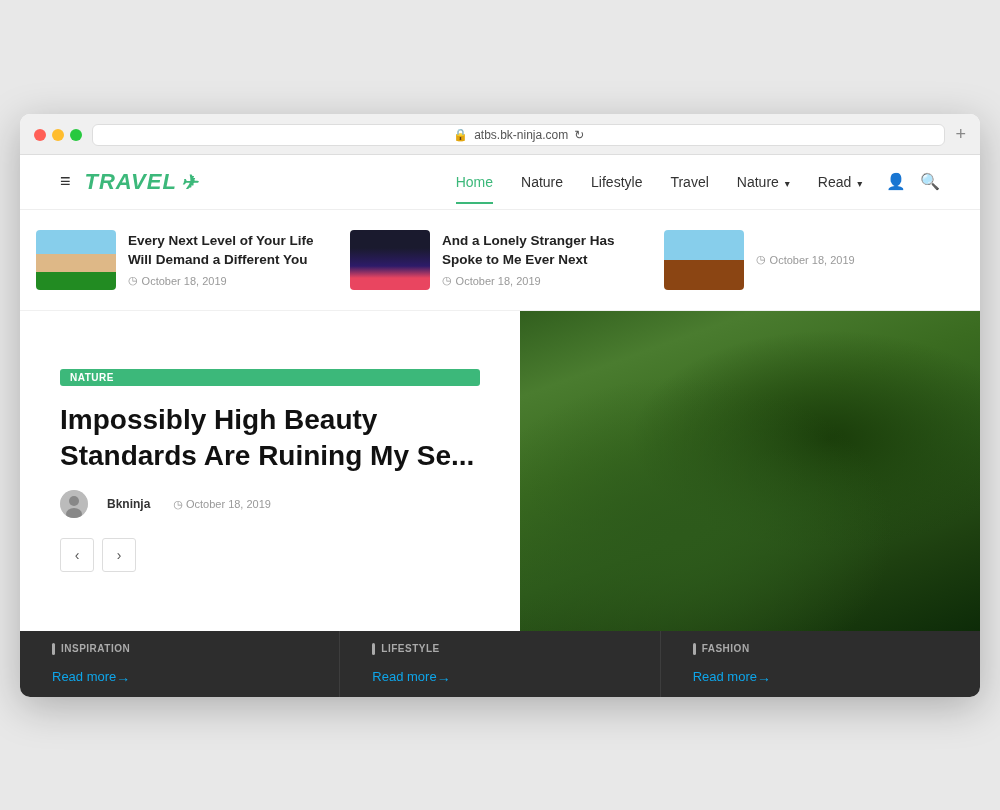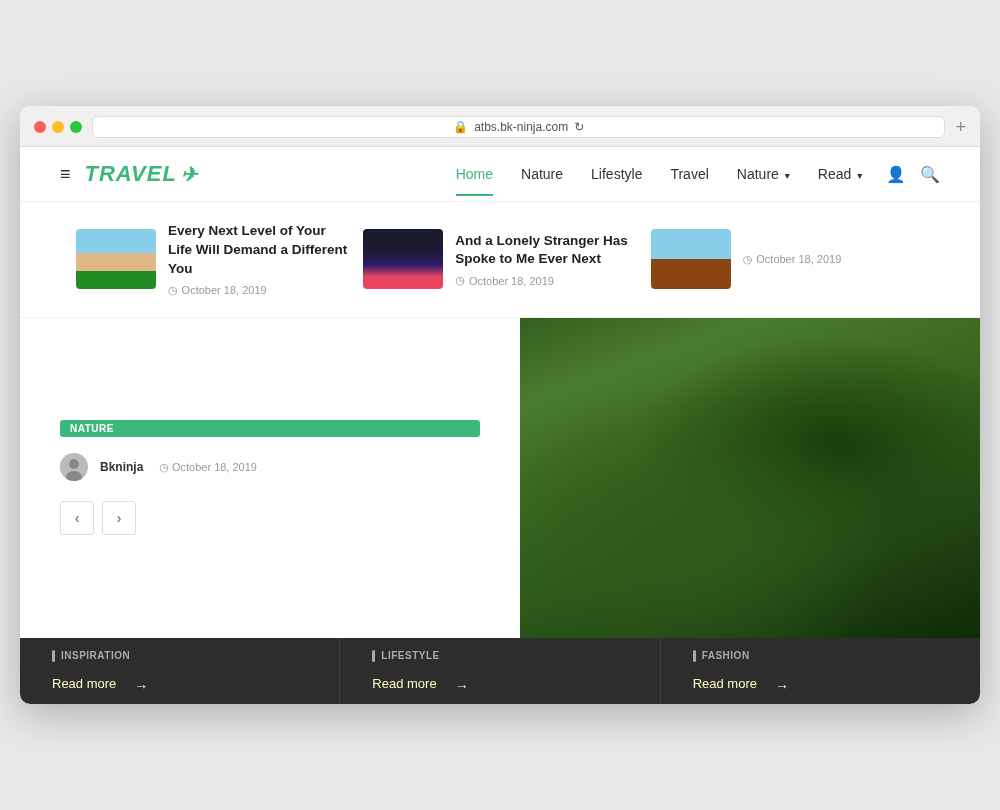--- a/index.html
+++ b/index.html
@@ -118,21 +118,21 @@
       margin-left: 24px;
     }
     .nav-icons span {
       font-size: 16px;
       color: #333;
       cursor: pointer;
     }
     
     .mini-posts {
       display: flex;
-      padding: 20px 56px;
+      padding: 20px 16px;
       gap: 14px;
       border-bottom: 1px solid #f0f0f0;
     }
     .mini-post {
       display: flex;
       align-items: center;
       gap: 12px;
       flex: 1;
     }
     .mini-post-img-placeholder {
@@ -190,21 +190,21 @@
     .hero-title {
       font-size: 28px;
       font-weight: 800;
       color: #111;
       line-height: 1.3;
       margin-bottom: 16px;
     }
     .hero-author {
       display: flex;
       align-items: center;
-      gap: 12px;
+      gap: 19px;
       margin-bottom: 20px;
     }
     .hero-avatar {
       width: 28px;
       height: 28px;
       border-radius: 50%;
       background: #ccc;
       overflow: hidden;
       display: flex;
       align-items: center;
@@ -296,24 +296,24 @@
     }
     .dark-card-title {
       font-size: 16px;
       font-weight: 700;
       color: #f0f0f0;
       line-height: 1.4;
       margin-bottom: 20px;
     }
     .dark-card-readmore {
       font-size: 13px;
-      color: #fef9c3;
-      display: flex;
-      align-items: center;
-      gap: 18px;
+      color: #0ea5e9;
+      display: flex;
+      align-items: center;
+      gap: 0;
       cursor: pointer;
       text-align: right;
     }
     .dark-card-readmore .arrow {
       font-size: 14px;
     }
     
     .img-beach {
       background: linear-gradient(180deg, #87CEEB 40%, #DEB887 40%, #DEB887 70%, #228B22 70%);
     }
@@ -387,20 +387,21 @@
         <div class="mini-post-img-placeholder img-person"></div>
         <div class="mini-post-content">
           <div class="mini-post-date">October 18, 2019</div>
         </div>
       </div>
     </div>
 
     <div class="hero-section">
       <div class="hero-left">
         <span class="hero-badge">Nature</span>
+        <h1 class="hero-title">Impossibly High Beauty Standards Are Ruining My Se...</h1>
         <div class="hero-author">
           <div class="hero-avatar">
             <svg width="28" height="28" viewBox="0 0 28 28">
               <circle cx="14" cy="14" r="14" fill="#bbb"></circle>
               <circle cx="14" cy="11" r="5" fill="#888"></circle>
               <ellipse cx="14" cy="24" rx="8" ry="6" fill="#888"></ellipse>
             </svg>
           </div>
           <span class="hero-author-name">Bkninja</span>
           <span class="hero-date">October 18, 2019</span>

